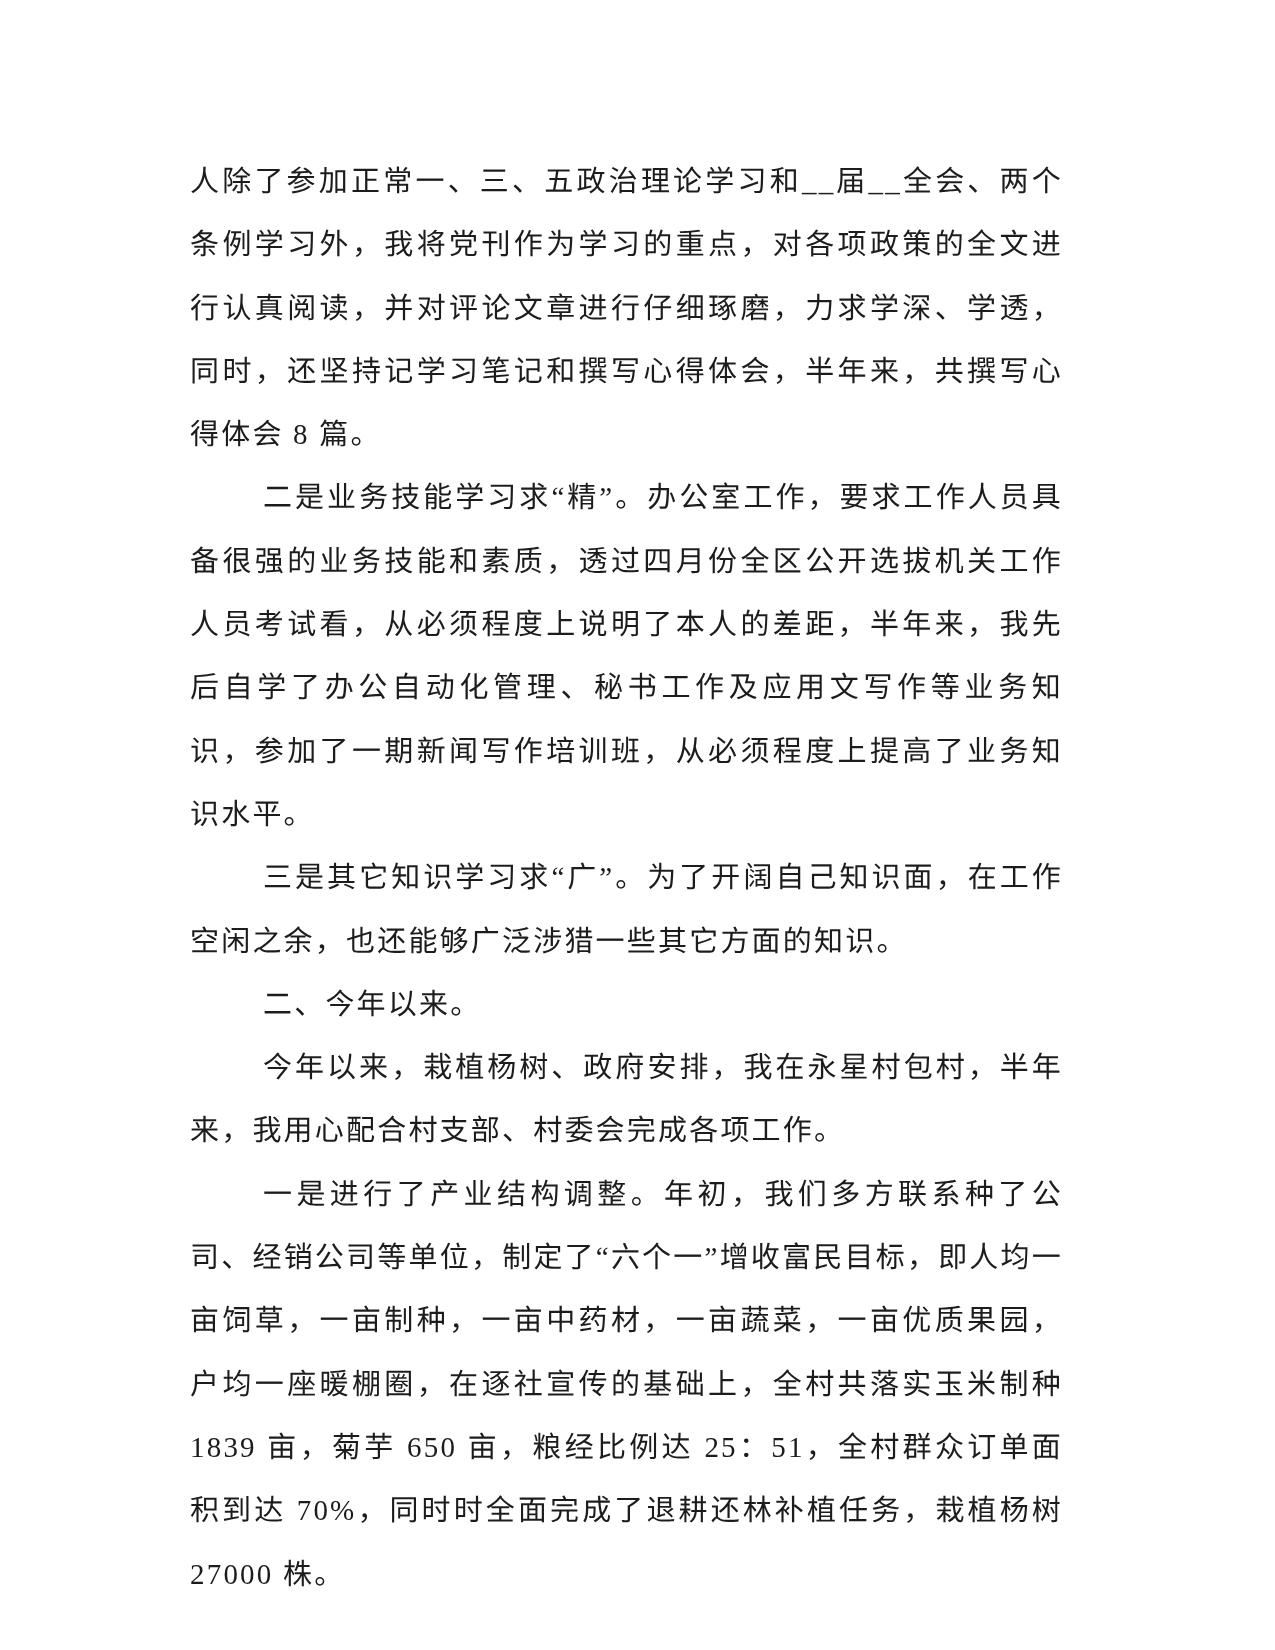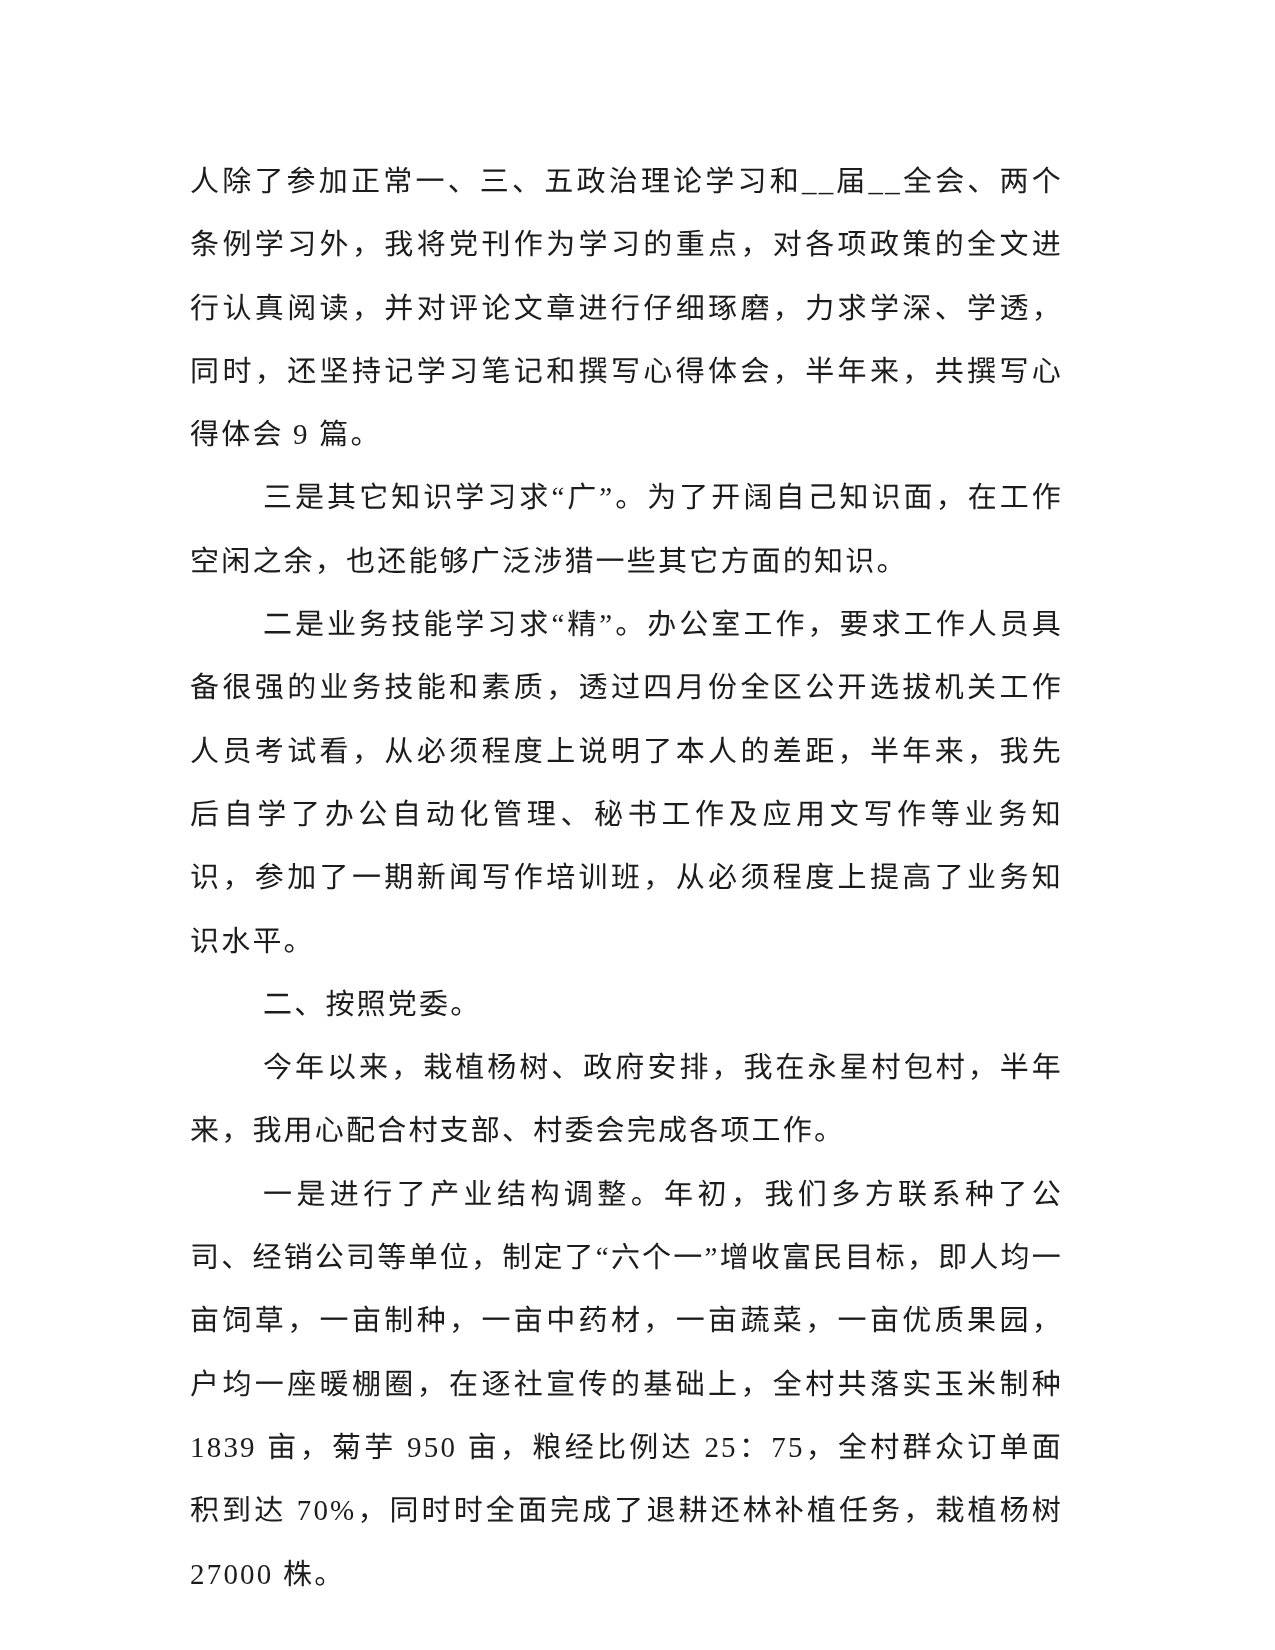--- a/index.html
+++ b/index.html
@@ -33,20 +33,20 @@
   }
   .para.indent {
     text-indent: 73px;
   }
 </style>
 </head>
 <body>
 
 <div class="page">
   <div class="doc">
-      <p class="para">人除了参加正常一、三、五政治理论学习和__届__全会、两个条例学习外，我将党刊作为学习的重点，对各项政策的全文进行认真阅读，并对评论文章进行仔细琢磨，力求学深、学透，同时，还坚持记学习笔记和撰写心得体会，半年来，共撰写心得体会 9 篇。</p>
+      <p class="para">人除了参加正常一、三、五政治理论学习和__届__全会、两个条例学习外，我将党刊作为学习的重点，对各项政策的全文进行认真阅读，并对评论文章进行仔细琢磨，力求学深、学透，同时，还坚持记学习笔记和撰写心得体会，半年来，共撰写心得体会 8 篇。</p>
+      <p class="para indent">二是业务技能学习求“精”。办公室工作，要求工作人员具备很强的业务技能和素质，透过四月份全区公开选拔机关工作人员考试看，从必须程度上说明了本人的差距，半年来，我先后自学了办公自动化管理、秘书工作及应用文写作等业务知识，参加了一期新闻写作培训班，从必须程度上提高了业务知识水平。</p>
       <p class="para indent">三是其它知识学习求“广”。为了开阔自己知识面，在工作空闲之余，也还能够广泛涉猎一些其它方面的知识。</p>
-      <p class="para indent">二是业务技能学习求“精”。办公室工作，要求工作人员具备很强的业务技能和素质，透过四月份全区公开选拔机关工作人员考试看，从必须程度上说明了本人的差距，半年来，我先后自学了办公自动化管理、秘书工作及应用文写作等业务知识，参加了一期新闻写作培训班，从必须程度上提高了业务知识水平。</p>
-      <p class="para indent">二、按照党委。</p>
+      <p class="para indent">二、今年以来。</p>
       <p class="para indent">今年以来，栽植杨树、政府安排，我在永星村包村，半年来，我用心配合村支部、村委会完成各项工作。</p>
-      <p class="para indent">一是进行了产业结构调整。年初，我们多方联系种了公司、经销公司等单位，制定了“六个一”增收富民目标，即人均一亩饲草，一亩制种，一亩中药材，一亩蔬菜，一亩优质果园，户均一座暖棚圈，在逐社宣传的基础上，全村共落实玉米制种 1839 亩，菊芋 950 亩，粮经比例达 25：75，全村群众订单面积到达 70%，同时时全面完成了退耕还林补植任务，栽植杨树 27000 株。</p>
+      <p class="para indent">一是进行了产业结构调整。年初，我们多方联系种了公司、经销公司等单位，制定了“六个一”增收富民目标，即人均一亩饲草，一亩制种，一亩中药材，一亩蔬菜，一亩优质果园，户均一座暖棚圈，在逐社宣传的基础上，全村共落实玉米制种 1839 亩，菊芋 650 亩，粮经比例达 25：51，全村群众订单面积到达 70%，同时时全面完成了退耕还林补植任务，栽植杨树 27000 株。</p>
     </div>
 </div>
 
 </body></html>

